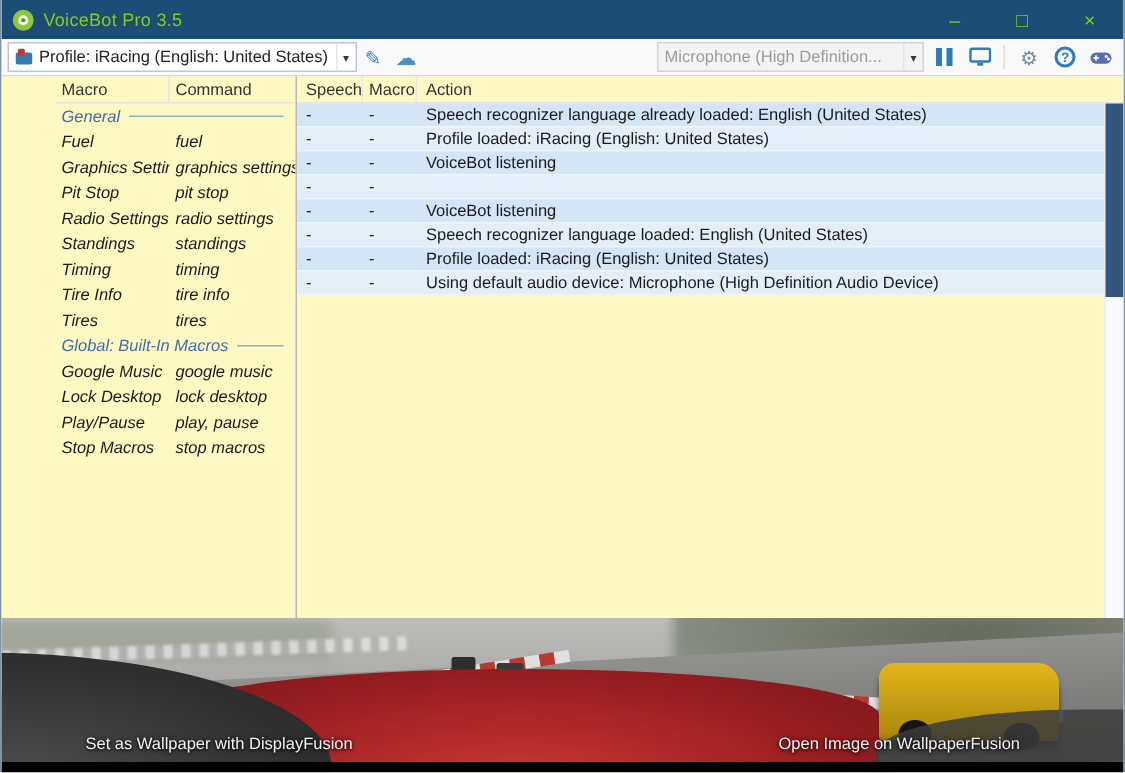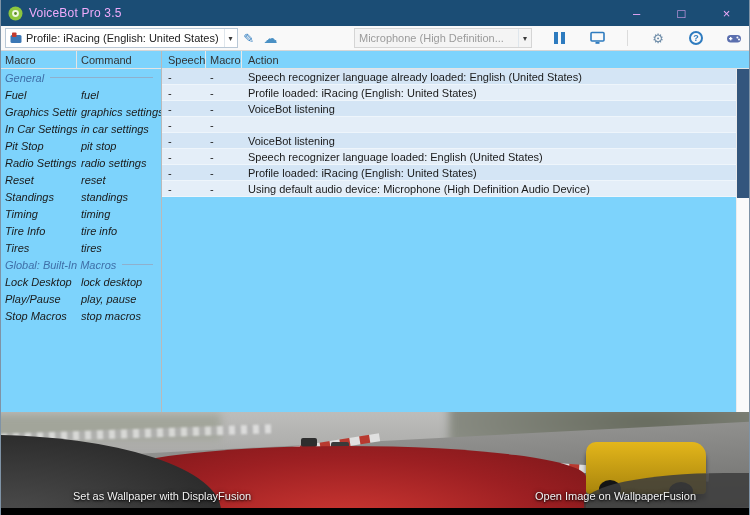--- a/index.html
+++ b/index.html
@@ -3,42 +3,42 @@
 <meta charset="utf-8">
 <style>
   * { box-sizing: border-box; }
   body { margin: 0; font-family: "Liberation Sans", sans-serif; background: #ddd; }
   .window {
     width: 750px; height: 515px; background: #fff; position: relative;
     display: flex; flex-direction: column; overflow: hidden;
     border-left: 1px solid #7f93a6; border-right: 1px solid #7f93a6;
   }
   
-  .titlebar { flex: 0 0 26px; background: #1b4d75; color: #f0abfc; display: flex; align-items: center; font-size: 12px; }
+  .titlebar { flex: 0 0 26px; background: #1b4d75; color: #84cc16; display: flex; align-items: center; font-size: 12px; }
   .app-icon { width: 15px; height: 15px; margin: 0 6px 0 7px; display: flex; }
   .title-text { letter-spacing: .2px; }
   .win-controls { margin-left: auto; display: flex; height: 100%; }
   .win-btn { width: 45px; height: 100%; display: flex; align-items: center; justify-content: center; font-size: 13px; cursor: default; }
   
   .toolbar { flex: 0 0 25px; background: #f9f9f9; border-bottom: 1px solid #d6d6d6; display: flex; align-items: center; padding: 0 4px; font-size: 11px; color: #222; }
   .combo { display: flex; align-items: center; border: 1px solid #b9c8d6; background: #fff; height: 20px; padding-left: 4px; }
   .combo .arrow { padding: 0 4px; margin-left: 5px; font-size: 8px; color: #3a3a3a; border-left: 1px solid #dfe6ec; height: 100%; display: flex; align-items: center; }
   .tool-btn { width: 22px; height: 20px; display: flex; align-items: center; justify-content: center; }
   .glyph-pencil { color: #2e7bbf; font-size: 13px; }
   .glyph-cloud { color: #4a90c4; font-size: 14px; }
   .glyph-gear { color: #6e8ca8; font-size: 13px; }
-  .toolbar-right { margin-left: auto; display: flex; align-items: center; gap: 16px; }
+  .toolbar-right { margin-left: auto; display: flex; align-items: center; gap: 2px; }
   .mic-combo { color: #9b9b9b; background: #f4f4f4; border-color: #d5d5d5; width: 178px; justify-content: space-between; }
   .mic-combo .mic-text { white-space: nowrap; overflow: hidden; }
   .pause-glyph { display: flex; gap: 3px; }
   .pause-glyph i { width: 4px; height: 12px; background: #2e7bbf; display: block; }
   .tb-sep { width: 1px; height: 16px; background: #dcdcdc; margin: 0 3px; }
   .help-circle { width: 14px; height: 14px; border-radius: 50%; border: 2px solid #2e7bbf; color: #2e7bbf; font-size: 9px; font-weight: bold; display: flex; align-items: center; justify-content: center; }
   
-  .main { flex: 1 1 auto; display: flex; min-height: 0; background: #7dd3fc; }
+  .main { flex: 1 1 auto; display: flex; min-height: 0; background: #fef9c3; padding-left: 36px; }
   .macro-panel { width: 161px; flex: 0 0 161px; border-right: 1px solid #b9b9b9; display: flex; flex-direction: column; font-size: 11px; color: #1a1a1a; }
   .panel-header { flex: 0 0 18px; display: flex; align-items: stretch; border-bottom: 1px solid #e4e4e4; color: #333; }
   .ph-cell { display: flex; align-items: center; }
   .mh-macro { width: 76px; padding-left: 4px; border-right: 1px solid #e4e4e4; }
   .mh-command { flex: 1; padding-left: 4px; }
   .macro-list { flex: 1; overflow: hidden; font-style: italic; }
   .group-row { height: 17px; display: flex; align-items: center; color: #3f6fa8; padding-left: 4px; }
   .group-rule { flex: 1; height: 1px; background: #8fb0cd; margin: 0 8px 0 6px; }
   .macro-row { height: 17px; display: flex; align-items: center; }
   .col-macro { width: 76px; padding-left: 4px; white-space: nowrap; overflow: hidden; }
@@ -68,21 +68,21 @@
   .art-car-dot1 { left: 300px; top: 26px; width: 16px; height: 9px; background: #2e2e2e; border-radius: 2px; filter: blur(.5px); }
   .art-car-dot2 { left: 330px; top: 30px; width: 18px; height: 10px; background: #3a3a3a; border-radius: 2px; filter: blur(.5px); }
   .art-car-yellow-center { left: 388px; top: 40px; width: 36px; height: 22px; background: linear-gradient(#e0b41a, #b8900d); border-radius: 5px 5px 2px 2px; box-shadow: 0 4px 2px rgba(0,0,0,.45); }
   .art-car-yellow-right { left: 585px; top: 30px; width: 120px; height: 52px; background: linear-gradient(#e3b61b, #a8840c); border-radius: 10px 14px 4px 4px; box-shadow: 0 6px 4px rgba(0,0,0,.5); }
   .art-wheel1 { left: 598px; top: 68px; width: 22px; height: 18px; background: #141414; border-radius: 50%; }
   .art-wheel2 { left: 668px; top: 70px; width: 24px; height: 18px; background: #141414; border-radius: 50%; }
   .art-hood { left: 105px; bottom: 7px; width: 480px; height: 62px; background: radial-gradient(ellipse at 50% 130%, #d23a34, #9c1f22 60%, #7a1619); border-radius: 100% 100% 0 0; }
   .art-cockpit-left { left: -25px; bottom: 0; width: 245px; height: 80px; background: radial-gradient(ellipse at 15% 100%, #4c4c4c, #2b2b2b 75%); border-radius: 0 95% 0 0; }
   .art-shadow-right { right: -35px; bottom: 0; width: 200px; height: 42px; background: #3c3c3c; opacity: .85; border-radius: 70% 0 0 0; }
   .art-black-bar { left: 0; right: 0; bottom: 0; height: 7px; background: #000; }
-  .caption { position: absolute; bottom: 13px; font-size: 11px; color: #f2f2f2; text-shadow: 0 1px 2px rgba(0,0,0,.9), 0 0 4px rgba(0,0,0,.7); z-index: 5; cursor: pointer; margin-left: 16px; }
+  .caption { position: absolute; bottom: 13px; font-size: 11px; color: #f2f2f2; text-shadow: 0 1px 2px rgba(0,0,0,.9), 0 0 4px rgba(0,0,0,.7); z-index: 5; cursor: pointer; }
   .caption-left { left: 56px; }
   .caption-right { left: 518px; }
 </style>
 </head>
 <body>
 
 <div class="window">
 
   <div class="titlebar">
     <span class="app-icon">
@@ -172,54 +172,50 @@
           </div>
           <div class="macro-row">
             <span class="col-macro">Fuel</span>
             <span class="col-command">fuel</span>
           </div>
           <div class="macro-row">
             <span class="col-macro">Graphics Settings</span>
             <span class="col-command">graphics settings</span>
           </div>
           <div class="macro-row">
-            <span class="col-macro">In Car Settings</span>
-            <span class="col-command">in car settings</span>
-          </div>
-          <div class="macro-row">
             <span class="col-macro">Pit Stop</span>
             <span class="col-command">pit stop</span>
           </div>
           <div class="macro-row">
             <span class="col-macro">Radio Settings</span>
             <span class="col-command">radio settings</span>
-          </div>
-          <div class="macro-row">
-            <span class="col-macro">Reset</span>
-            <span class="col-command">reset</span>
           </div>
           <div class="macro-row">
             <span class="col-macro">Standings</span>
             <span class="col-command">standings</span>
           </div>
           <div class="macro-row">
             <span class="col-macro">Timing</span>
             <span class="col-command">timing</span>
           </div>
           <div class="macro-row">
             <span class="col-macro">Tire Info</span>
             <span class="col-command">tire info</span>
           </div>
           <div class="macro-row">
             <span class="col-macro">Tires</span>
             <span class="col-command">tires</span>
           </div>
           <div class="group-row">
             <span class="group-label">Global: Built-In Macros</span>
             <span class="group-rule"></span>
+          </div>
+          <div class="macro-row">
+            <span class="col-macro">Google Music</span>
+            <span class="col-command">google music</span>
           </div>
           <div class="macro-row">
             <span class="col-macro">Lock Desktop</span>
             <span class="col-command">lock desktop</span>
           </div>
           <div class="macro-row">
             <span class="col-macro">Play/Pause</span>
             <span class="col-command">play, pause</span>
           </div>
           <div class="macro-row">

